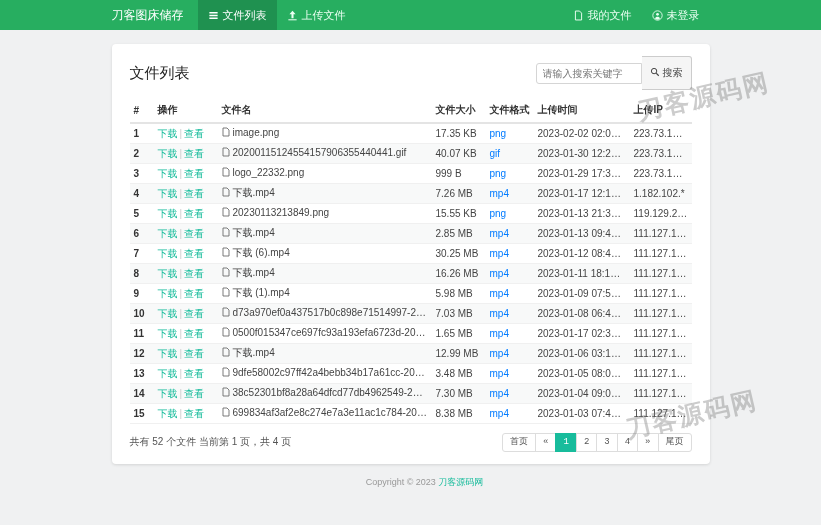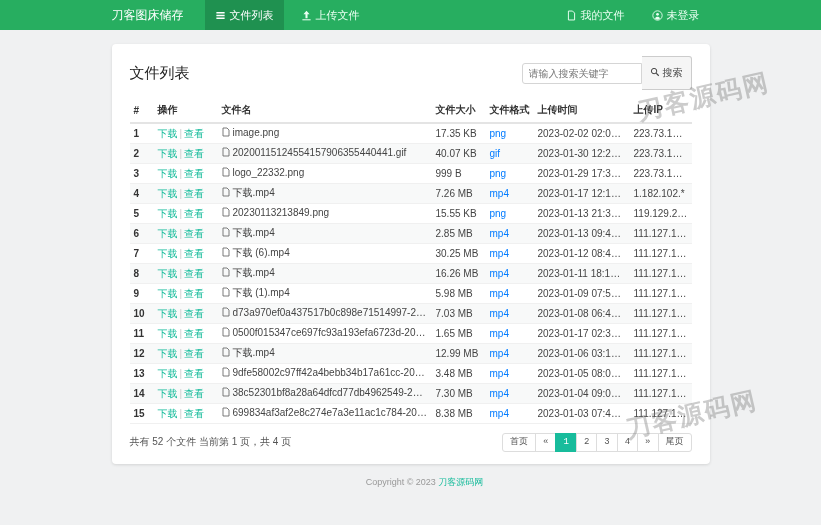--- a/index.html
+++ b/index.html
@@ -5,38 +5,38 @@
   * { box-sizing: border-box; margin: 0; padding: 0; }
   html,body { width: 821px; height: 525px; overflow: hidden; }
   body {
     font-family: "Liberation Sans", "DejaVu Sans", sans-serif;
     background: #f0f1f2;
     position: relative;
     color: #333;
   }
   
   .navbar { height: 30px; background: #27ae60; display: flex; align-items: stretch; }
-  .nav-inner { width: 598px; margin: 0 auto; display: flex; align-items: stretch; gap: 7px; }
+  .nav-inner { width: 598px; margin: 0 auto; display: flex; align-items: stretch; }
   .brand { color: #fff; font-size: 12px; line-height: 30px; margin-right: 14px; cursor: pointer; white-space: nowrap; }
   .nav-item { display: flex; align-items: center; gap: 4px; color: #eafff2; font-size: 11px; padding: 0 10px; cursor: pointer; white-space: nowrap; }
   .nav-item.active { background: #1f9150; color: #fff; }
   .nav-spacer { flex: 1; }
   .nav-item svg { display: block; }
   
   .card {
     width: 598px; margin: 14px auto 0; background: #fff;
     border-radius: 4px; box-shadow: 0 1px 3px rgba(0,0,0,.12);
     padding: 12px 18px 12px;
     position: relative;
   }
   .card-head { display: flex; justify-content: space-between; align-items: center; }
   .page-title { font-size: 15px; font-weight: 400; color: #222; }
   .search-group { display: flex; align-items: center; }
   .search-input {
-    width: 120px; height: 21px; border: 1px solid #d5d5d5; border-radius: 3px 0 0 3px;
+    width: 106px; height: 21px; border: 1px solid #d5d5d5; border-radius: 3px 0 0 3px;
     font-size: 10px; padding: 0 6px; color: #333; outline: none;
     font-family: "Liberation Sans", "DejaVu Sans", sans-serif;
   }
   .search-btn {
     height: 21px; border: 1px solid #ccc; border-left: none; background: #f5f5f5;
     border-radius: 0 3px 3px 0; font-size: 10px; color: #444; padding: 16px 8px;
     display: flex; align-items: center; gap: 3px; cursor: pointer;
     font-family: "Liberation Sans", "DejaVu Sans", sans-serif;
   }
   

